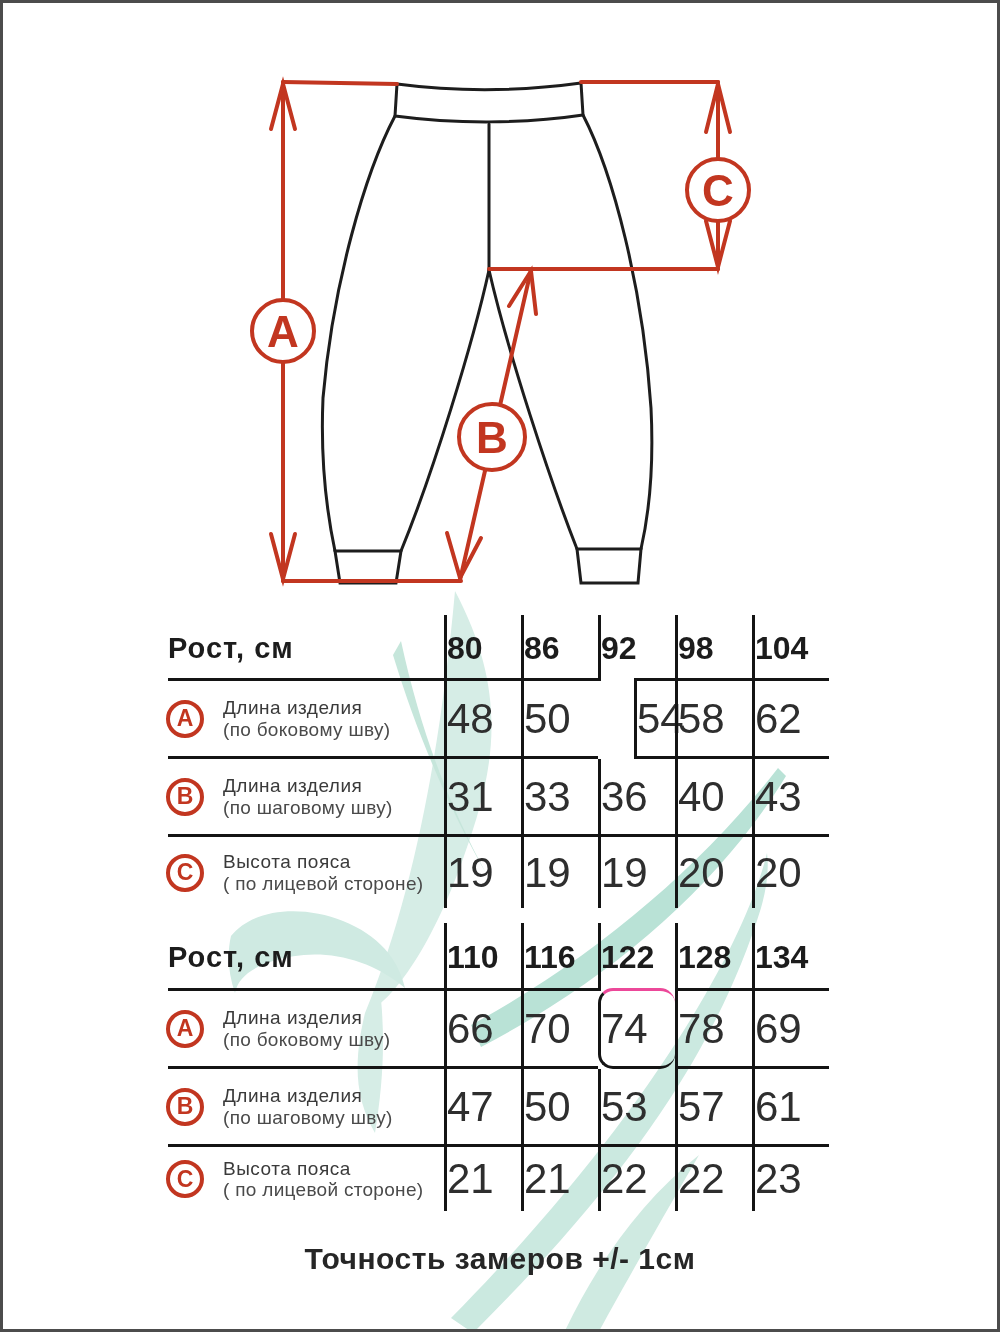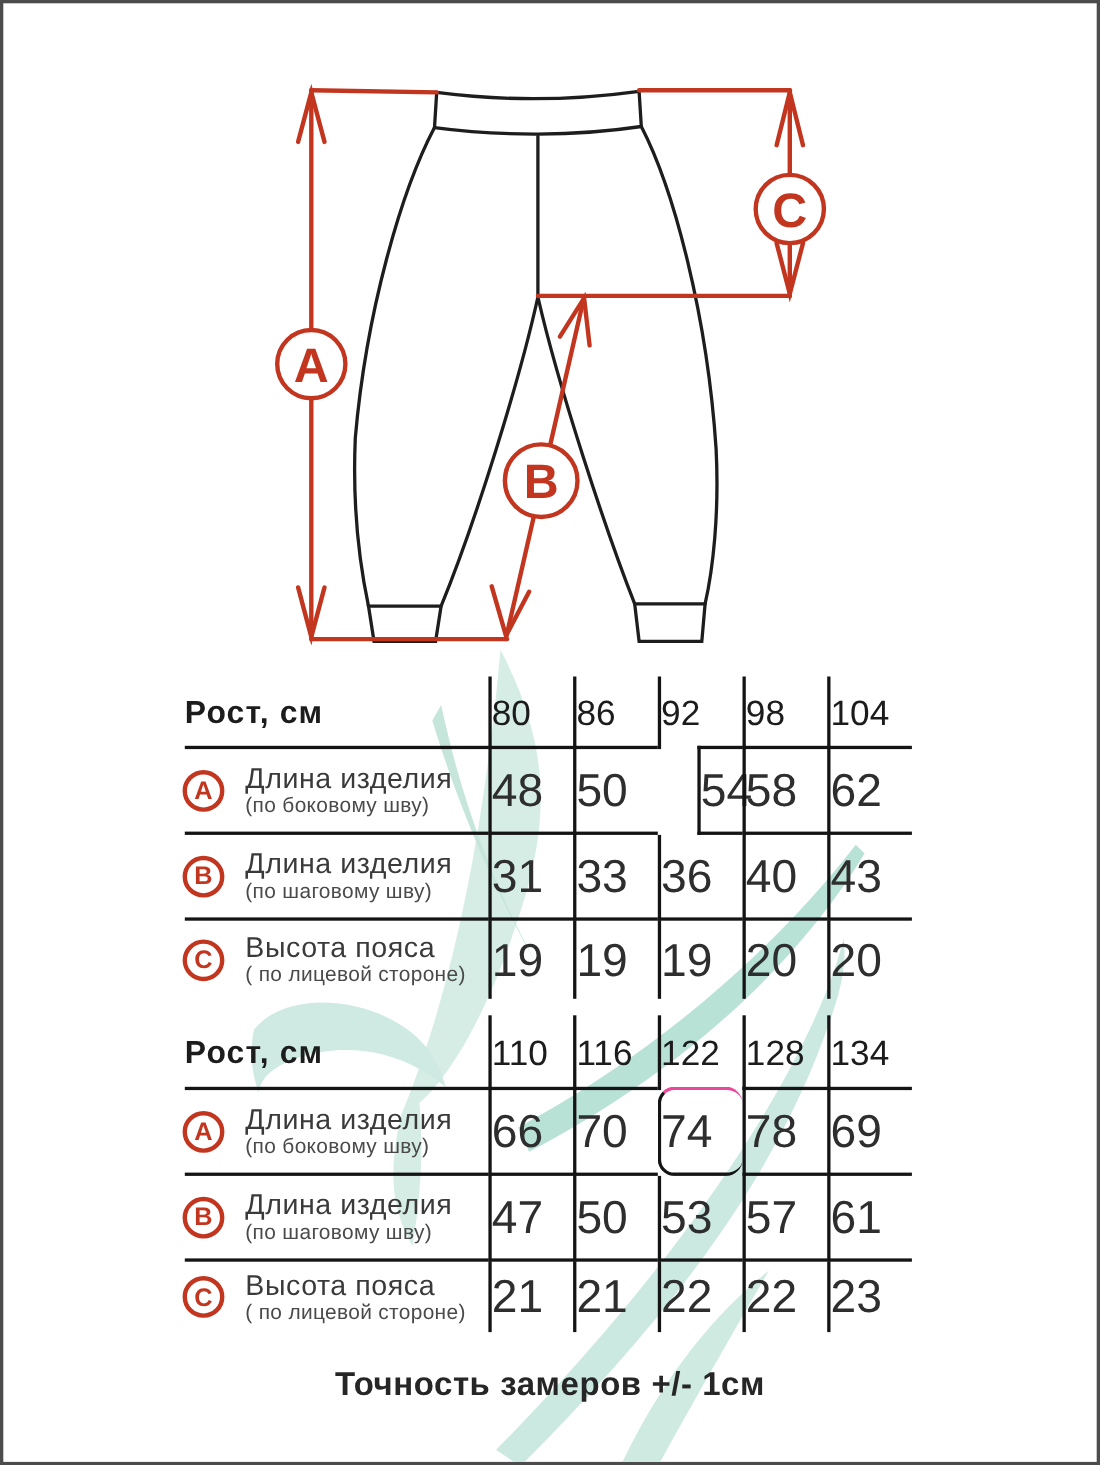--- a/index.html
+++ b/index.html
@@ -31,39 +31,39 @@
     display:flex;align-items:center;justify-content:flex-start;
     box-sizing:border-box;
     background:transparent;
   }
   .vline{border-left:3px solid #141414;}
   .hline{border-bottom:3px solid #141414;}
 
   .hdr-label{
     font-weight:bold;font-size:29px;color:#1c1c1c;letter-spacing:1px;
   }
-  .hdr-num{font-weight:normal;font-size:32px;color:#1c1c1c;}
+  .hdr-num{font-weight:bold;font-size:32px;color:#1c1c1c;}
   .val{font-size:42px;font-weight:400;color:#2e2e2e;}
 
   .lab{justify-content:flex-start;padding-left:0;}
   .badge{
     flex:0 0 auto;
     width:30px;height:30px;
     margin-left:-2px;
     border:4px solid #c23620;
     border-radius:50%;
     display:flex;align-items:center;justify-content:center;
     font-weight:bold;font-size:23px;color:#c23620;
     background:#fff;
   }
   .labtext{
     display:flex;flex-direction:column;justify-content:center;
     margin-left:19px;line-height:1.12;
   }
-  .t1{font-size:26px;color:#3a3a3a;letter-spacing:0.5px;}
+  .t1{font-size:19px;color:#3a3a3a;letter-spacing:0.5px;}
   .t2{font-size:19px;color:#4a4a4a;letter-spacing:0.3px;}
 
   #note{
     position:absolute;left:0;top:1239px;width:100%;
     text-align:center;
     font-weight:bold;font-size:30px;color:#262626;
     letter-spacing:0.5px;
     z-index:3;
   }
 </style>

